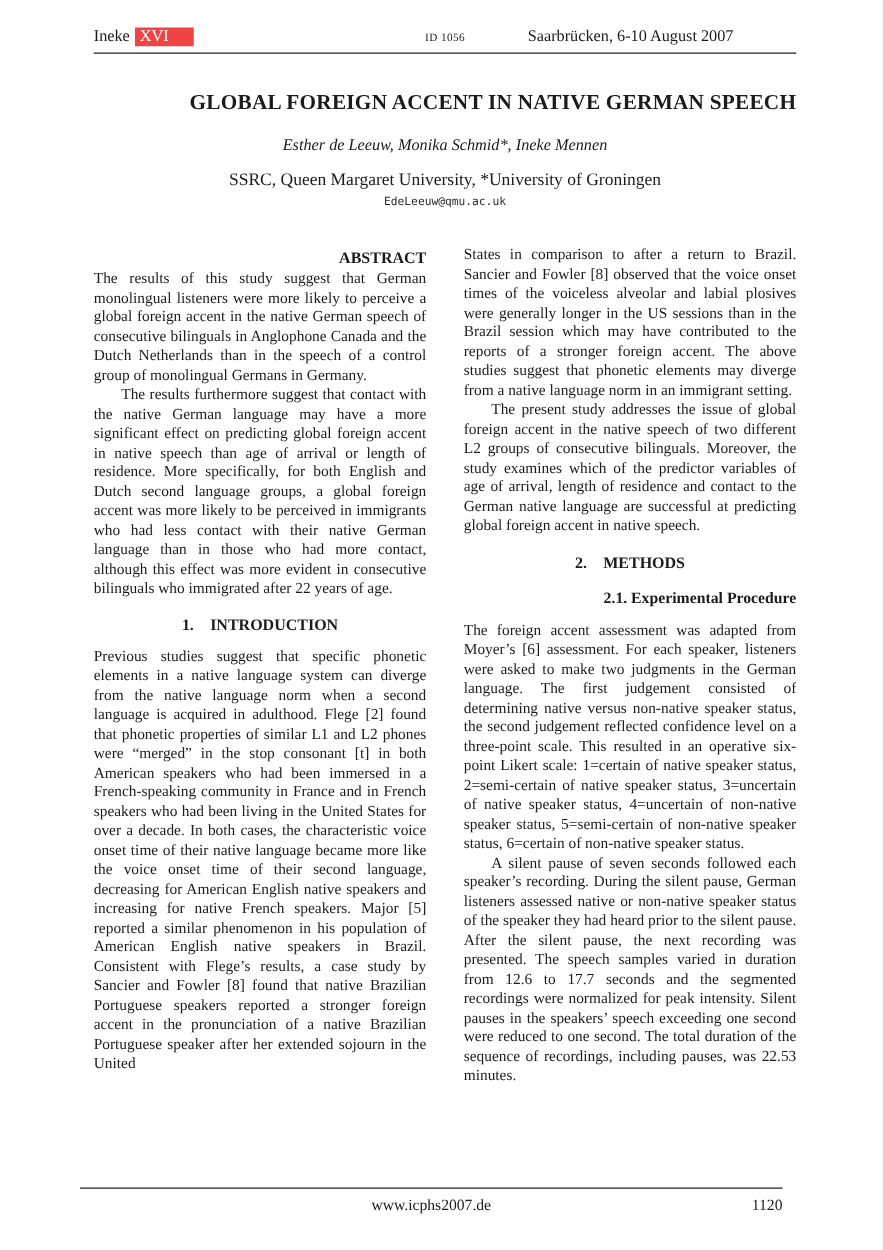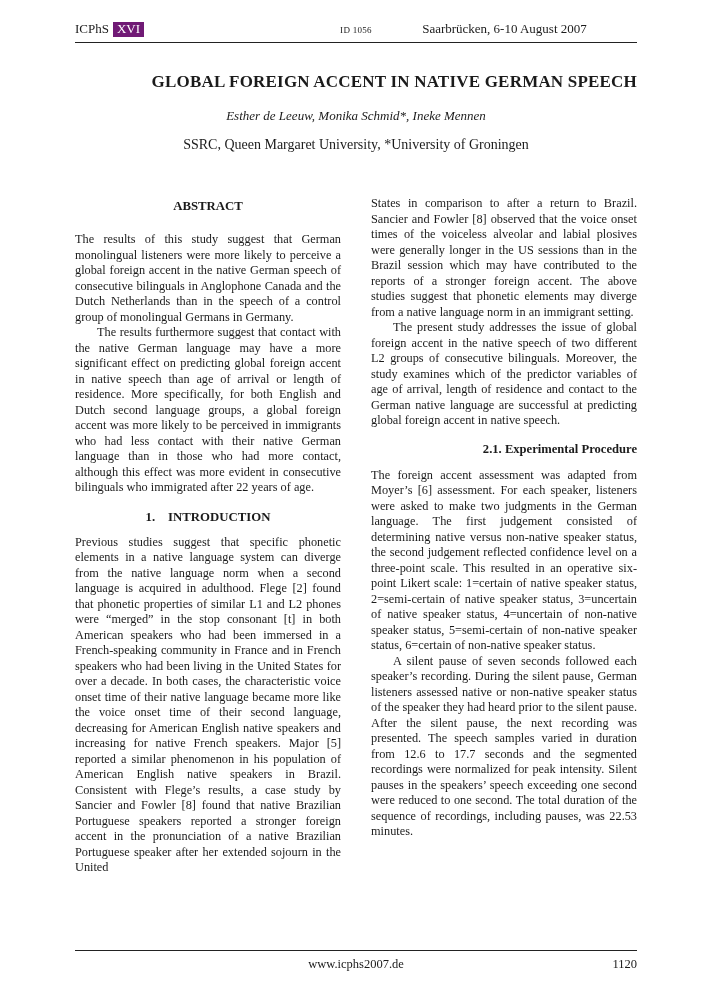--- a/index.html
+++ b/index.html
@@ -20,22 +20,22 @@
     display: flex; align-items: baseline;
     border-bottom: 1.5px solid #222;
     padding-bottom: 5px;
     font-size: 13px;
   }
   .header .h-left  { flex: 1; text-align: left; white-space: nowrap; }
   .header .h-mid   { flex: 0 0 auto; font-size: 9px; letter-spacing: .3px; text-align: right; }
   .header .h-right { flex: 1; text-align: center; white-space: nowrap; }
   .numeral-badge {
     display: inline-block;
-    background: #701a75; color: #ffffff;
-    padding: 0 4px 1px 4px; margin-left: 4px;
+    background: #ef4444; color: #ffffff;
+    padding: 0 20px 1px 4px; margin-left: 4px;
     font-size: 13px; line-height: 14px;
   }
   
   .title-block { position: absolute; top: 72px; left: 75px; width: 562px; text-align: center; }
   .paper-title { font-size: 17px; font-weight: bold; margin: 0; letter-spacing: .2px; text-align: right; }
   .authors     { font-size: 13px; font-style: italic; margin-top: 16px; }
   .affiliation { font-size: 14px; margin-top: 13px; }
   .email       { font-family: "DejaVu Sans Mono", "Liberation Mono", monospace; font-size: 9px; margin-top: 4px; color: #2a2a2a; }
   
   .columns {
@@ -50,68 +50,70 @@
     text-align: justify;
     text-justify: inter-word;
   }
   .col p.indent { text-indent: 22px; }
   .keywords { margin-top: 15px !important; }
   .keywords .kw-label { font-weight: bold; }
   h2.section {
     font-size: 12.8px; font-weight: bold; text-align: center;
     margin: 13px 0 10px 0; line-height: 16px;
   }
-  h2.section.first { margin-top: 2px; margin-bottom: 18px; }
+  h2.section.first { margin-top: 2px; margin-bottom: 1px; text-align: right; }
   h2.section .num { margin-right: 13px; }
   h3.subsection {
     font-size: 12.6px; font-weight: bold; text-align: right;
     margin: 12px 0 11px 0; line-height: 16px;
   }
   
   .footer {
-    position: absolute; top: 950px; left: 75px; width: 562px;
+    position: absolute; top: 950px; left: 64px; width: 562px;
     border-top: 1.2px solid #222;
     padding-top: 6px;
     font-size: 12.5px;
   }
   .footer .f-url  { text-align: center; }
   .footer .f-page { position: absolute; right: 0; top: 6px; text-align: right; }
 </style>
 </head>
 <body>
 
 <div class="page">
 
   <div class="header">
     <span class="h-left">
-      <span>ICPhS</span><span class="numeral-badge">XVI</span>
+      <span>Ineke</span><span class="numeral-badge">XVI</span>
     </span>
     <span class="h-mid">ID 1056</span>
     <span class="h-right">Saarbrücken, 6-10 August 2007</span>
   </div>
 
   <div class="title-block">
     <h1 class="paper-title">GLOBAL FOREIGN ACCENT IN NATIVE GERMAN SPEECH</h1>
     <div class="authors">Esther de Leeuw, Monika Schmid*, Ineke Mennen</div>
     <div class="affiliation">SSRC, Queen Margaret University, *University of Groningen</div>
+    <div class="email">EdeLeeuw@qmu.ac.uk</div>
   </div>
 
   <div class="columns">
 
     <div class="col">
       <h2 class="section first">ABSTRACT</h2>
       <p>The results of this study suggest that German monolingual listeners were more likely to perceive a global foreign accent in the native German speech of consecutive bilinguals in Anglophone Canada and the Dutch Netherlands than in the speech of a control group of monolingual Germans in Germany.</p>
       <p class="indent">The results furthermore suggest that contact with the native German language may have a more significant effect on predicting global foreign accent in native speech than age of arrival or length of residence. More specifically, for both English and Dutch second language groups, a global foreign accent was more likely to be perceived in immigrants who had less contact with their native German language than in those who had more contact, although this effect was more evident in consecutive bilinguals who immigrated after 22 years of age.</p>
       <h2 class="section"><span class="num">1.</span><span>INTRODUCTION</span></h2>
       <p>Previous studies suggest that specific phonetic elements in a native language system can diverge from the native language norm when a second language is acquired in adulthood. Flege [2] found that phonetic properties of similar L1 and L2 phones were “merged” in the stop consonant [t] in both American speakers who had been immersed in a French-speaking community in France and in French speakers who had been living in the United States for over a decade. In both cases, the characteristic voice onset time of their native language became more like the voice onset time of their second language, decreasing for American English native speakers and increasing for native French speakers. Major [5] reported a similar phenomenon in his population of American English native speakers in Brazil. Consistent with Flege’s results, a case study by Sancier and Fowler [8] found that native Brazilian Portuguese speakers reported a stronger foreign accent in the pronunciation of a native Brazilian Portuguese speaker after her extended sojourn in the United</p>
     </div>
 
     <div class="col">
       <p>States in comparison to after a return to Brazil. Sancier and Fowler [8] observed that the voice onset times of the voiceless alveolar and labial plosives were generally longer in the US sessions than in the Brazil session which may have contributed to the reports of a stronger foreign accent. The above studies suggest that phonetic elements may diverge from a native language norm in an immigrant setting.</p>
       <p class="indent">The present study addresses the issue of global foreign accent in the native speech of two different L2 groups of consecutive bilinguals. Moreover, the study examines which of the predictor variables of age of arrival, length of residence and contact to the German native language are successful at predicting global foreign accent in native speech.</p>
+      <h2 class="section"><span class="num">2.</span><span>METHODS</span></h2>
       <h3 class="subsection">2.1. Experimental Procedure</h3>
       <p>The foreign accent assessment was adapted from Moyer’s [6] assessment. For each speaker, listeners were asked to make two judgments in the German language. The first judgement consisted of determining native versus non-native speaker status, the second judgement reflected confidence level on a three-point scale. This resulted in an operative six-point Likert scale: 1=certain of native speaker status, 2=semi-certain of native speaker status, 3=uncertain of native speaker status, 4=uncertain of non-native speaker status, 5=semi-certain of non-native speaker status, 6=certain of non-native speaker status.</p>
       <p class="indent">A silent pause of seven seconds followed each speaker’s recording. During the silent pause, German listeners assessed native or non-native speaker status of the speaker they had heard prior to the silent pause. After the silent pause, the next recording was presented. The speech samples varied in duration from 12.6 to 17.7 seconds and the segmented recordings were normalized for peak intensity. Silent pauses in the speakers’ speech exceeding one second were reduced to one second. The total duration of the sequence of recordings, including pauses, was 22.53 minutes.</p>
     </div>
 
   </div>
 
   <div class="footer">
     <div class="f-url">www.icphs2007.de</div>
     <div class="f-page">1120</div>

